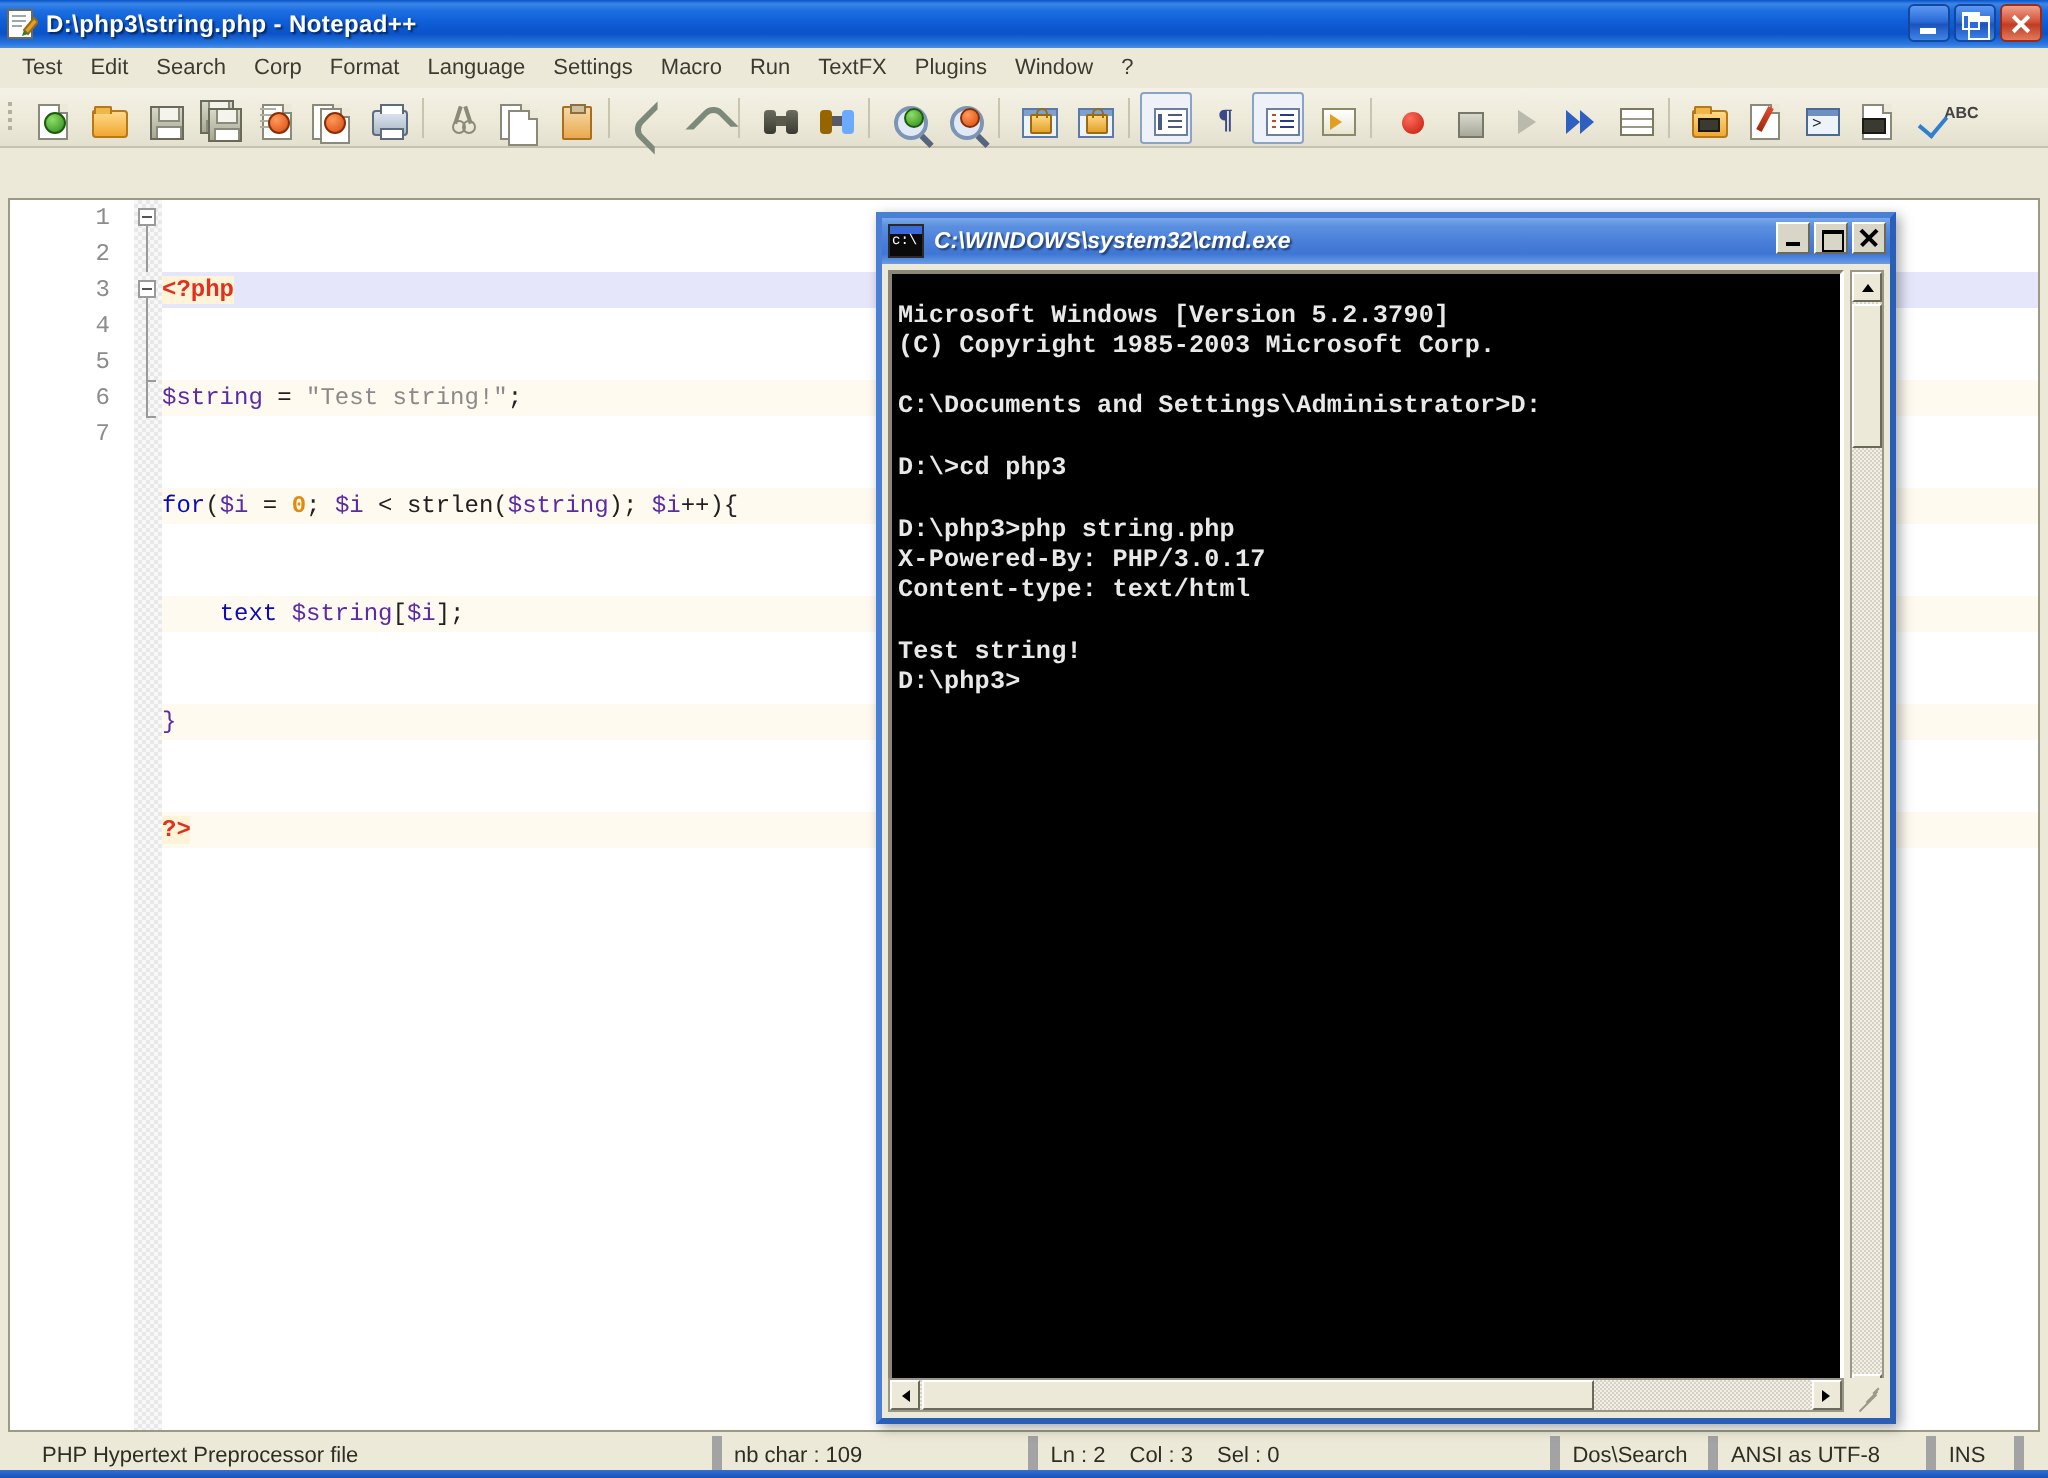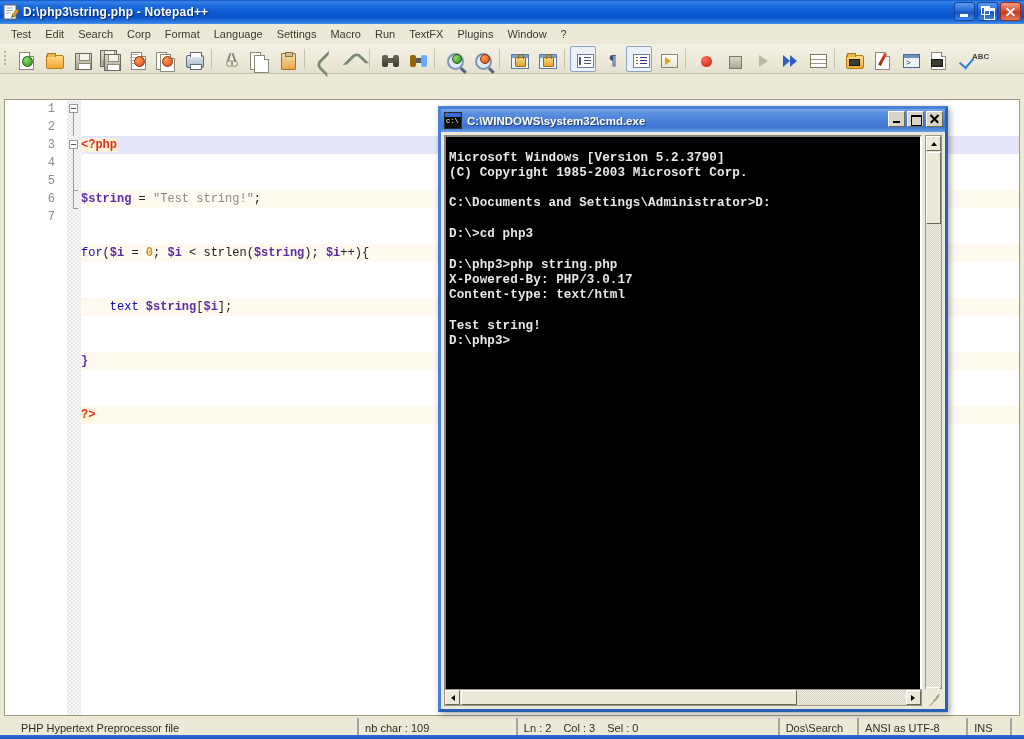--- a/index.html
+++ b/index.html
@@ -147,21 +147,21 @@
   .foldbar{position:absolute;left:62px;top:0;width:14px;height:100%;
     background:repeating-conic-gradient(#e8e8e8 0% 25%, #f8f8f8 0% 50%) 0 0/4px 4px;}
   .code{position:absolute;left:76px;top:0;right:0;bottom:0;
     font:12px/18px "Liberation Mono",monospace;white-space:pre;}
   .cline{height:18px;position:relative;}
   .cline.cur{background:#e6e6fa;}
   .cline .bg{position:absolute;left:0;top:0;height:18px;right:0;}
   .cream{background:#fffaef;}
   .tok{position:relative;z-index:2;}
   .t-tag{color:#e03020;font-weight:bold;}
-  .t-var{color:#5a2aa8;font-weight:bold;}
+  .t-var{color:#5a2aa8;font-weight:normal;}
   .t-str{color:#8a8a8a;}
   .t-kw{color:#0a0ab8;font-weight:normal;}
   .t-num{color:#e08a10;font-weight:bold;}
   .t-op{color:#202020;}
   .t-fn{color:#202020;}
   .t-plain{color:#202020;}
   .hl-tag{background:#fff4d8;}
   
   .fold{position:absolute;left:2px;width:9px;height:9px;border:1px solid #9a9a9a;background:#fff;box-sizing:border-box;}
   .fold::before{content:"";position:absolute;left:1px;top:3px;width:5px;height:1px;background:#555;}
@@ -169,40 +169,40 @@
   .fline{position:absolute;left:6px;width:1px;background:#9a9a9a;}
   .ftick{position:absolute;left:6px;width:5px;height:1px;background:#9a9a9a;}
   .fend{position:absolute;left:6px;width:5px;height:1px;background:#9a9a9a;}
 
   
   .status-bar{
     position:absolute;left:0;top:717px;width:1024px;height:22px;
     background:#ece9d8;display:flex;align-items:center;font-size:11px;color:#2d2d22;
   }
   .sb{height:20px;display:flex;align-items:center;padding:0 6px;box-sizing:border-box;
-     border-left:2px solid #a3a3a3;}
+     border-left:5px solid #a3a3a3;}
   .sb:first-child{border-left:0;}
   .sb .gap{display:inline-block;width:12px;}
   .bottom-edge{position:absolute;left:0;top:735px;width:1024px;height:4px;
     background:linear-gradient(to bottom,#2f6fd8,#1a52b8);}
   .left-edge{position:absolute;left:0;top:717px;width:3px;height:20px;background:#6a9a4a;}
 
   
   .cmd-window{
     position:absolute;left:438px;top:106px;width:510px;height:606px;
     background:#ece9d8;
     border:3px solid;
     border-color:#4a7fd8 #2a5fb8 #2a5fb8 #4a7fd8;
     box-sizing:border-box;
     box-shadow:2px 2px 6px rgba(0,0,0,.35);
   }
   .cmd-title{
     position:absolute;left:0;top:0;right:0;height:23px;
     background:linear-gradient(to bottom,#7aa8e8 0%,#5b90e0 18%,#4a80d8 50%,#3f76d4 78%,#6a9ce6 100%);
-    display:flex;align-items:center;padding-left:3px;box-sizing:border-box;
+    display:flex;align-items:center;padding-left:3px;box-sizing:border-box;font-style:italic;
   }
   .cmd-ticon{width:16px;height:15px;background:#0a0a0a;border:1px solid #2a2a2a;position:relative;margin-right:5px;flex:0 0 auto;}
   .cmd-ticon::before{content:"";position:absolute;left:0;right:0;top:0;height:4px;background:#3a6ad8;}
   .cmd-ticon::after{content:"c:\\";position:absolute;left:1px;top:4px;font:7px "Liberation Mono",monospace;color:#fff;}
   .cmd-ttext{color:#fff;font-size:11.5px;font-weight:bold;text-shadow:1px 1px 1px rgba(0,0,0,.5);}
   .cmd-btns{position:absolute;right:2px;top:2px;display:flex;gap:2px;}
   .cb{width:17px;height:16px;background:#d9d6c8;border:1px solid;
       border-color:#fff #6a6a5a #6a6a5a #fff;position:relative;box-sizing:border-box;}
   .cb i{position:absolute;background:#000;}
   .cb.min i{width:7px;height:2px;left:4px;bottom:3px;}

